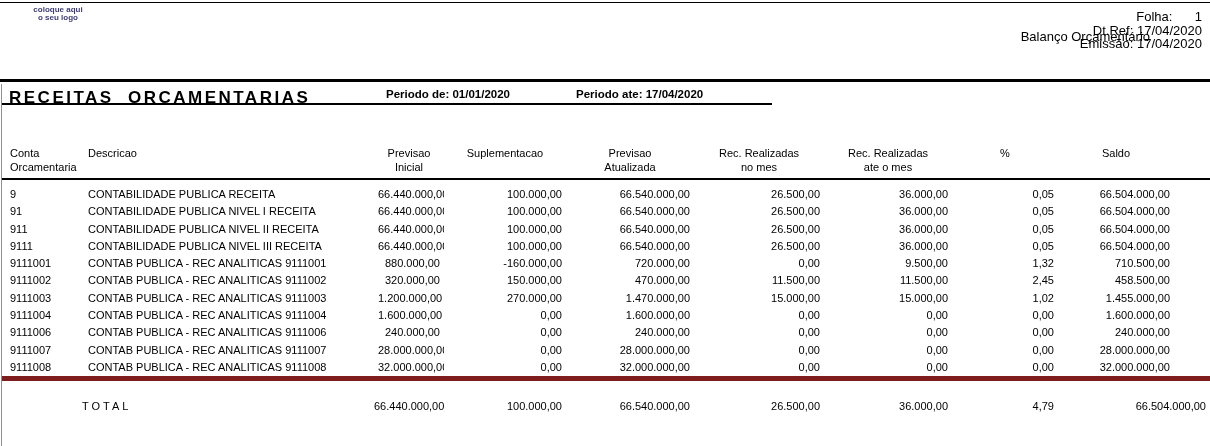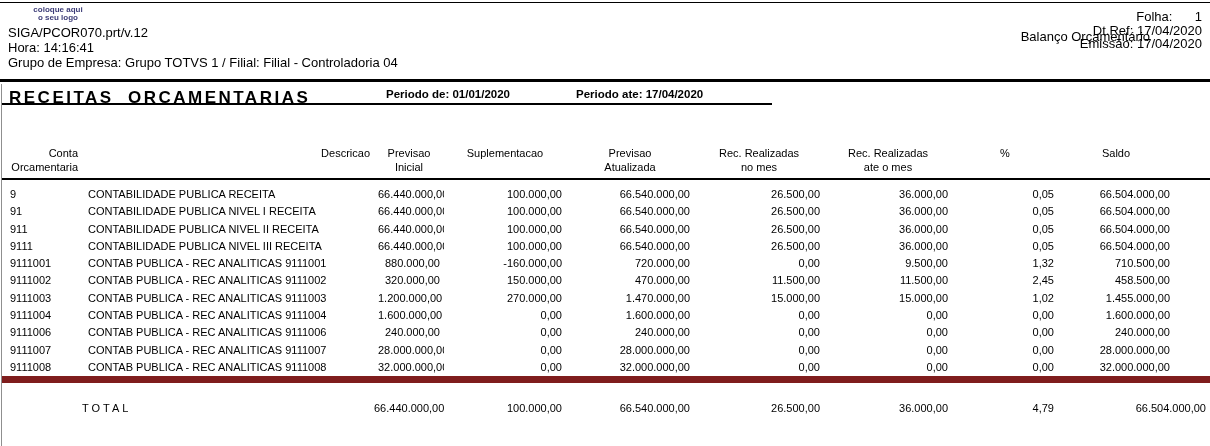--- a/index.html
+++ b/index.html
@@ -27,56 +27,51 @@
                    letter-spacing:2.5px; word-spacing:7px; white-space:nowrap; }
   .period-from { position:absolute; left:384px; top:4px; font-size:11.5px; font-weight:bold; white-space:nowrap; }
   .period-to   { position:absolute; left:574px; top:4px; font-size:11.5px; font-weight:bold; white-space:nowrap; }
   .section-underline { position:absolute; left:0; top:19px; width:770px; height:2px; background:#000; }
 
   table.report { border-collapse:collapse; table-layout:fixed; width:1208px; font-size:11px; }
   table.report th, table.report td { white-space:nowrap; overflow:hidden; }
 
   thead th { font-weight:normal; font-size:11px; text-align:center;
              padding:40px 4px 4px 4px; border-bottom:2px solid #000; }
-  thead th.left { text-align:right; }
+  thead th.left { text-align:left; }
   thead th.c1 { padding-left:8px; }
   thead th.c2 { padding-left:6px; }
   thead th.c9 { padding-right:40px; }
   .th-line { display:block; height:14px; line-height:14px; }
 
   tbody td { height:17.3px; line-height:17.3px; padding:0 4px; }
   tbody tr:first-child td { padding-top:6px; }
   td.left { text-align:left; }
   td.num  { text-align:right; }
   tbody td.c1, tfoot td.c1 { padding-left:8px; }
   tbody td.c2 { padding-left:6px; }
   tbody td.c9, tfoot td.c9 { padding-right:40px; }
 
-  tfoot td { border-top:7px solid #7f1d1d; padding-top:17px; height:17px; line-height:17px; }
+  tfoot td { border-top:5px solid #7f1d1d; padding-top:17px; height:17px; line-height:17px; }
   tfoot td.num { padding-right:4px; }
   .total-label { letter-spacing:3px; }
 </style>
 </head>
 <body>
 
 <div class="page">
 
   <div class="top-rule"></div>
 
   <div class="report-header">
     <div class="logo" style="color: rgb(61, 61, 120);">
       <span>coloque aqui</span><br>
       <span>o seu logo</span>
     </div>
 
-    <div class="left-info">
-      <div>SIGA/PCOR070.prt/v.12</div>
-      <div>Hora: 14:16:41</div>
-      <div>Grupo de Empresa: Grupo TOTVS 1 / Filial: Filial - Controladoria 04</div>
-    </div>
 
     <div class="report-title">Balanço Orçamentário</div>
 
     <div class="right-info">
       <div>
         <span>Folha:</span>
         <span class="folha-val">1</span>
       </div>
       <div>Dt.Ref: 17/04/2020</div>
       <div>Emissão: 17/04/2020</div>

